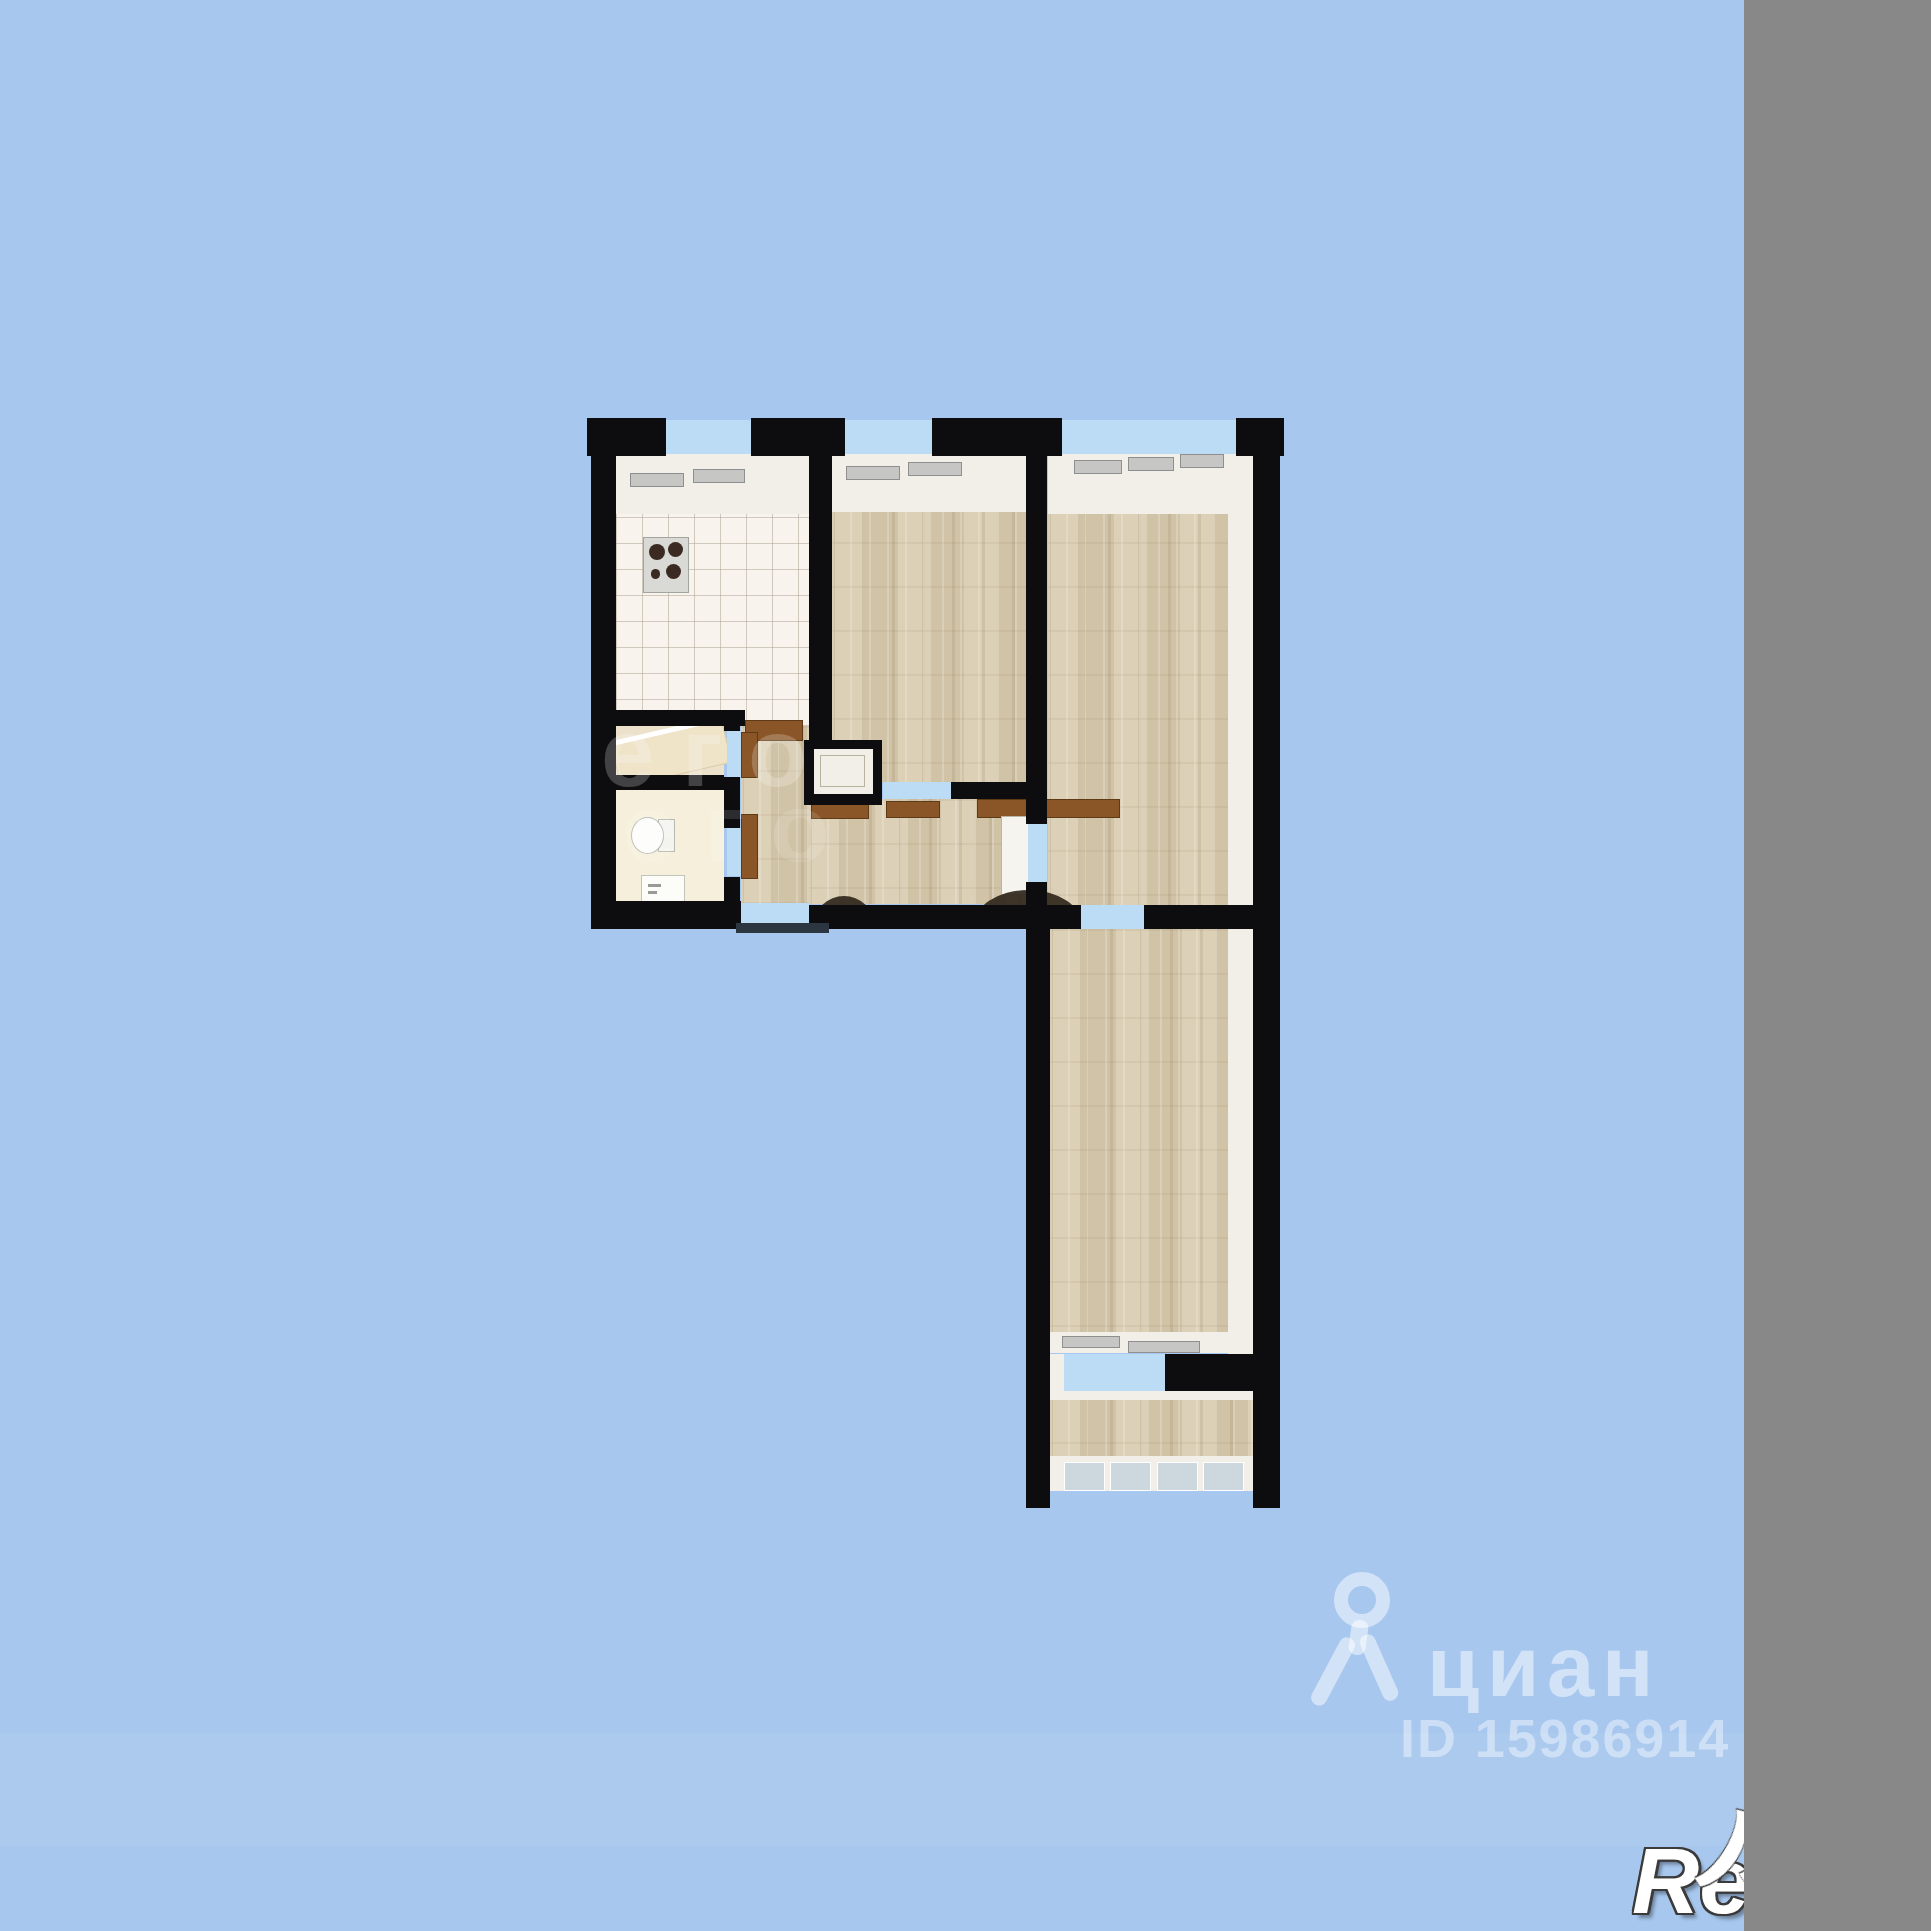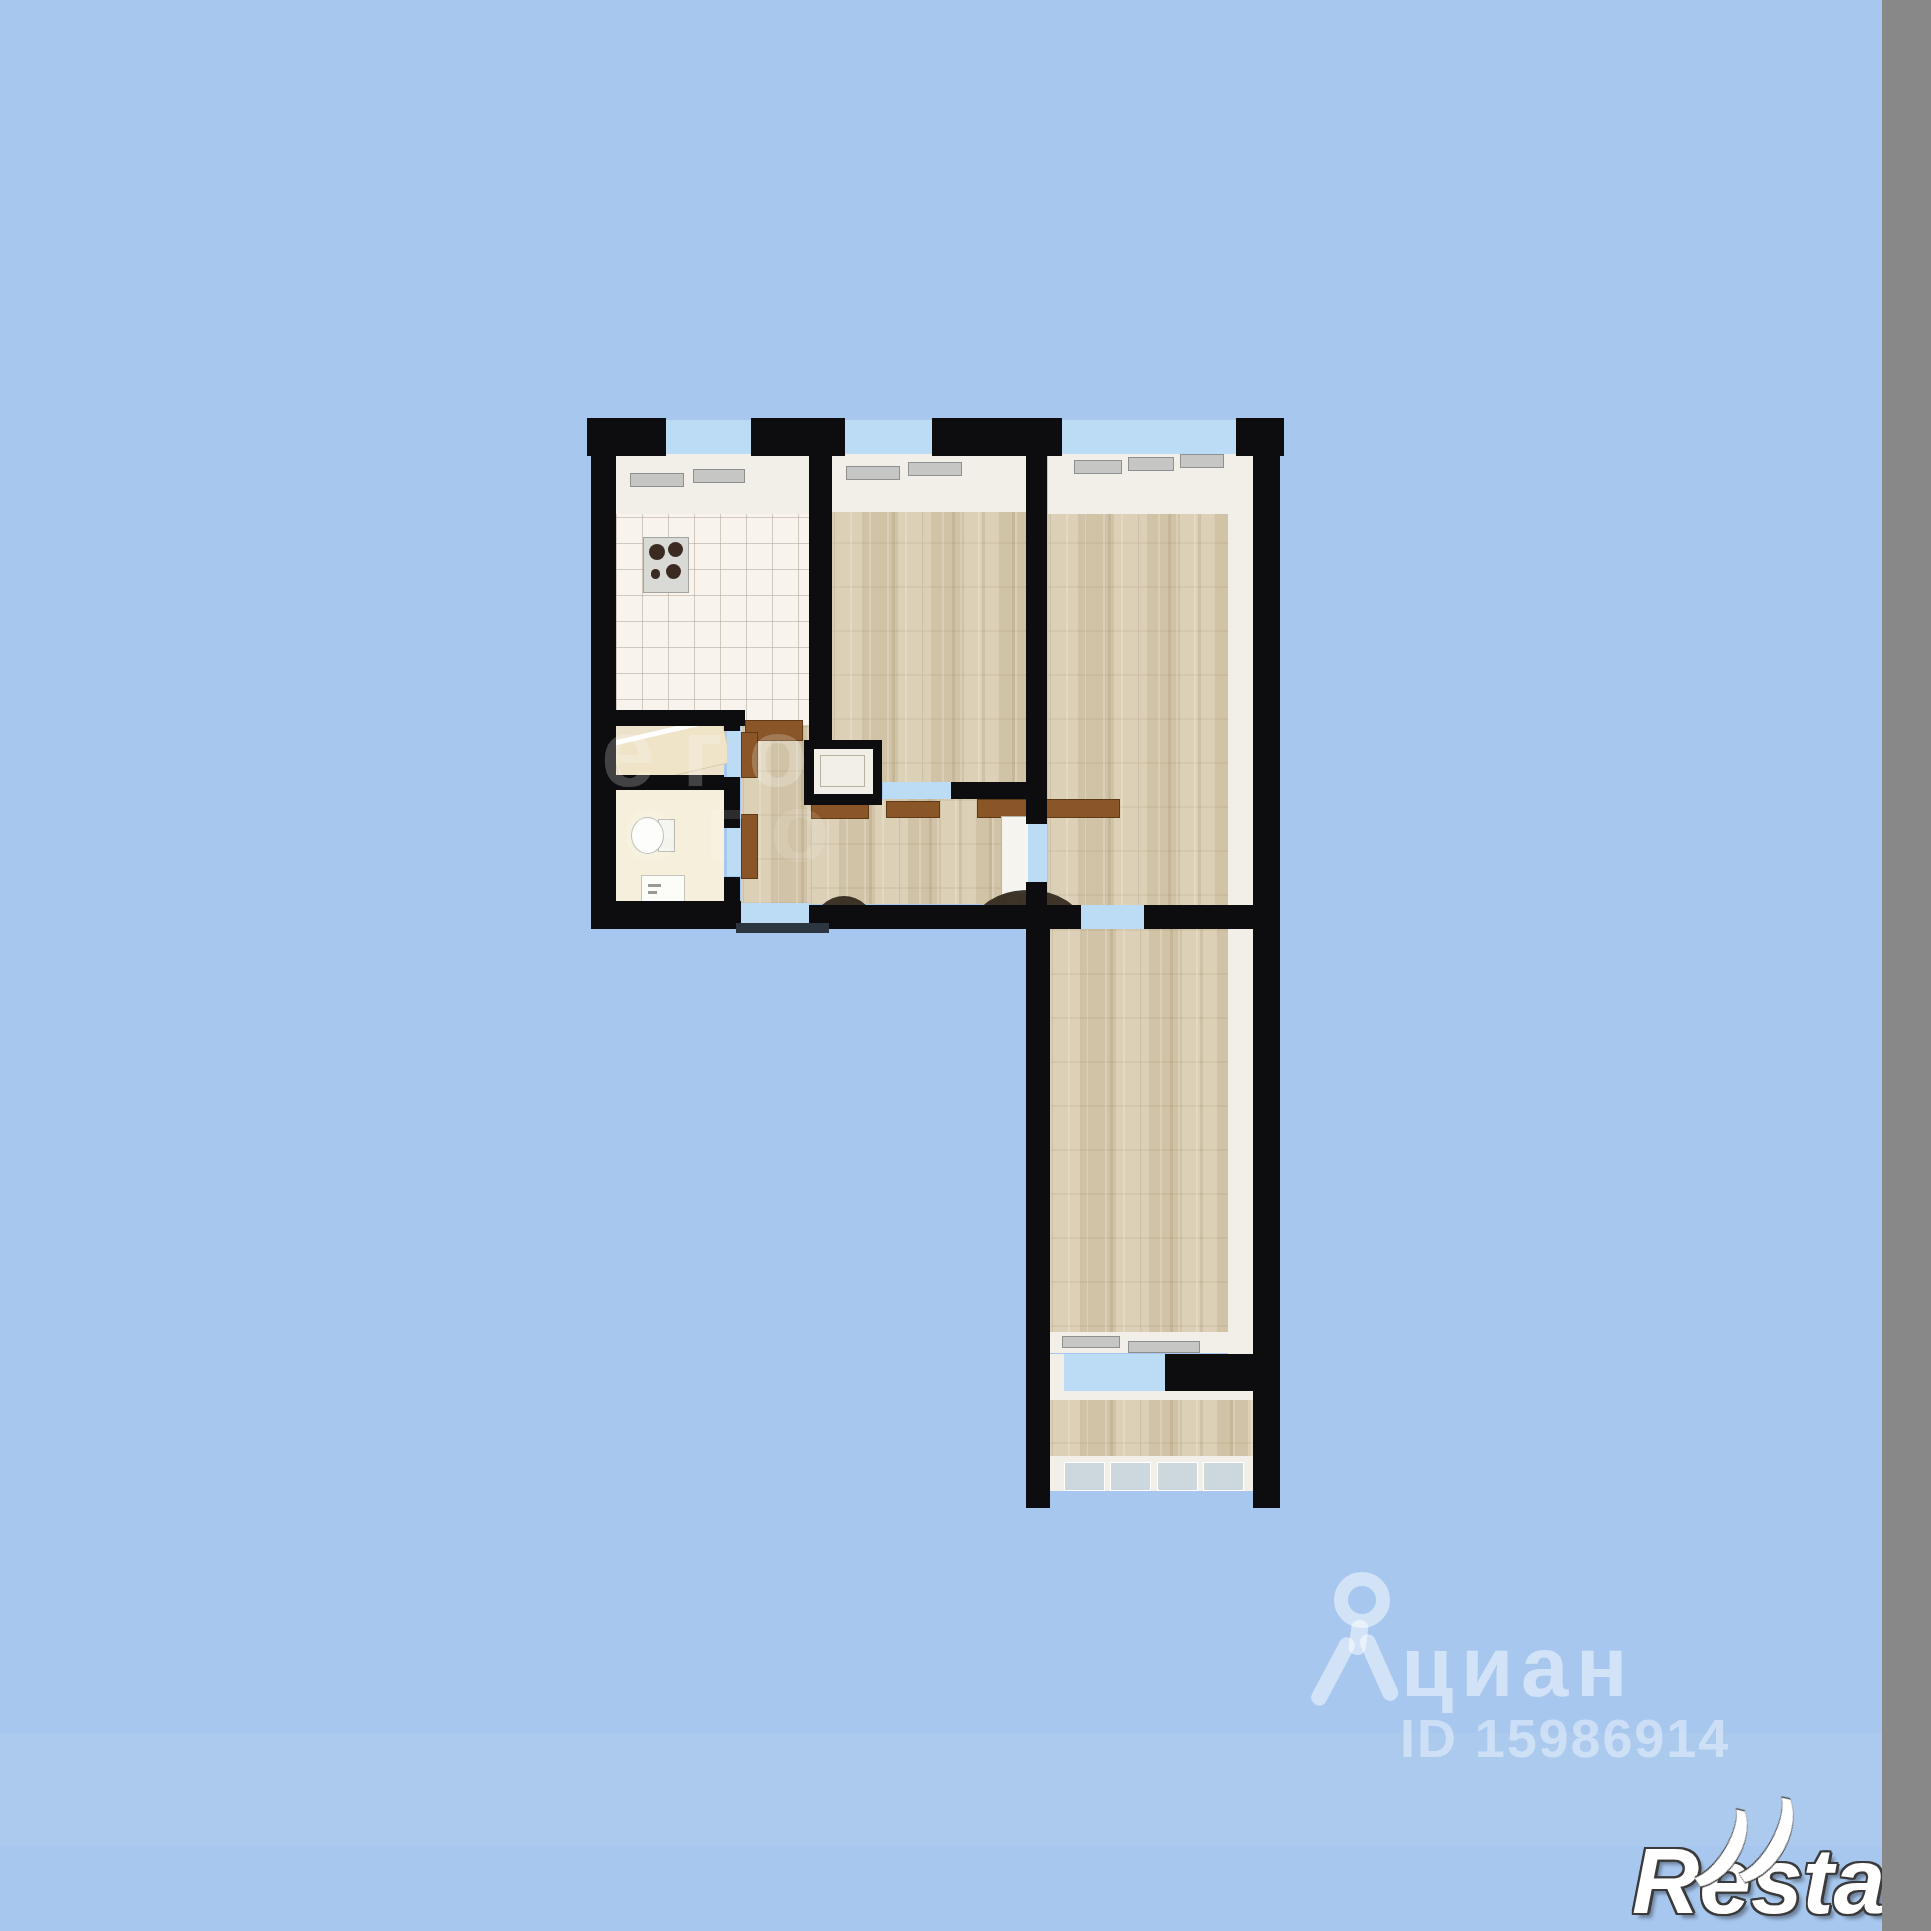--- a/index.html
+++ b/index.html
@@ -1,17 +1,17 @@
 <!DOCTYPE html>
 <html style="--bg: #a7c7ee; --wall: #0d0d10; --window: #bcdcf6; --wood: #d7cab0; --tile: #f8f3ec; --face: #f2efe8; --sill: #c6c6c4; --door: #8a5527; --bath: #ece1cb; --wc: #f6efdb; --pane: #ccd7de; --leaf: #2c3640; --arc: #30261b; --watermark: #ffffff;"><head>
 <meta charset="utf-8">
 <style>
   html,body{margin:0;padding:0;background:#888;}
   #canvas{
-    position:relative;width:1882px;height:1931px;overflow:hidden;
+    position:relative;width:1744px;height:1931px;overflow:hidden;
     background:var(--bg);font-family:"Liberation Sans",sans-serif;
   }
   .a{position:absolute;}
   .wall{background:var(--wall);}
   .win{background:var(--window);}
   .wood{
     background:var(--wood);
     background-image:
       repeating-linear-gradient(90deg, rgba(255,255,255,.20) 0 1.9px, rgba(0,0,0,0) 1.9px 18.3px),
       repeating-linear-gradient(90deg, rgba(139,117,82,.16) 0 2.9px, rgba(0,0,0,0) 2.9px 30px),
@@ -165,21 +165,21 @@
   <div class="a wm-faint" style="left:601px;top:697px;">его</div>
   <div class="a wm-faint wm-faint2" style="left:623px;top:772px;">его</div>
 
   <div class="a" style="left:1313px;top:1564px;width:444px;height:222px;">
     <div>
       <div class="a pin-ring" style="left:21px;top:7.7px;width:56px;height:56px;"></div>
       <div class="a pin-bar" style="left:11.6px;top:70px;width:16.4px;height:75px;transform:rotate(28deg);"></div>
       <div class="a pin-bar" style="left:58px;top:68px;width:16.4px;height:71px;transform:rotate(-24deg);"></div>
       <div class="a pin-bar" style="left:37px;top:56px;width:17.4px;height:35px;transform:rotate(8deg);"></div>
     </div>
-    <div class="a wm-cian-text" style="left:88px;top:54px;">циан</div>
+    <div class="a wm-cian-text" style="left:114px;top:54px;">циан</div>
     <div class="a wm-cian-id" style="left:87px;top:143px;">ID 15986914</div>
   </div>
 
   <div class="a" style="left:1632px;top:1807px;width:386px;height:135px;">
     <div class="a restate" style="left:0px;top:21px;">Restate</div>
     <div class="a swoosh" style="left:41px;top:-17.4px;width:54px;height:89px;transform:rotate(32deg);"></div>
     <div class="a swoosh" style="left:83px;top:-29px;width:58px;height:97px;transform:rotate(30deg);"></div>
   </div>
 
 </div>

